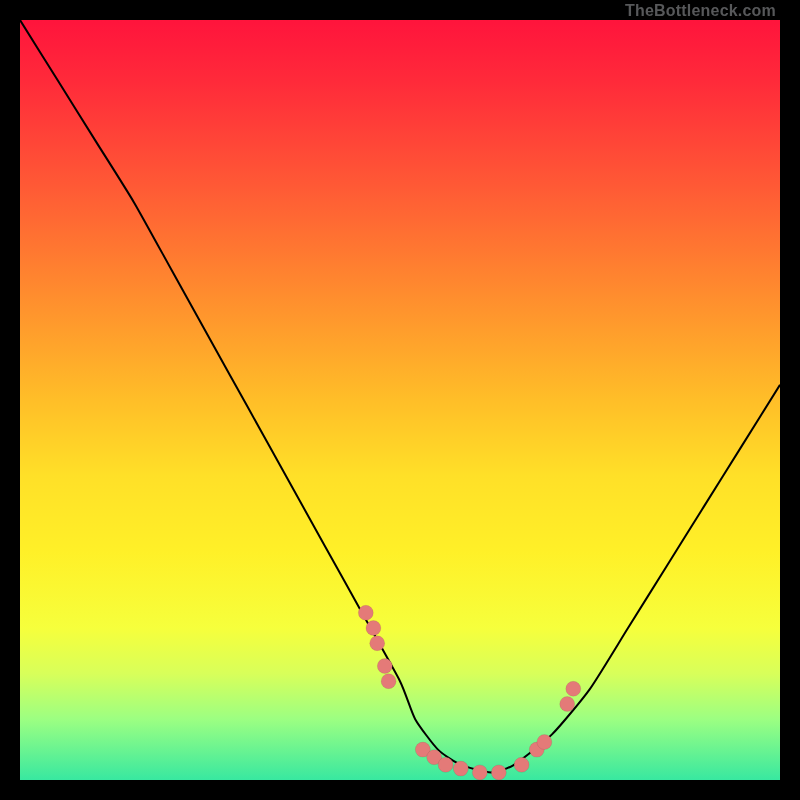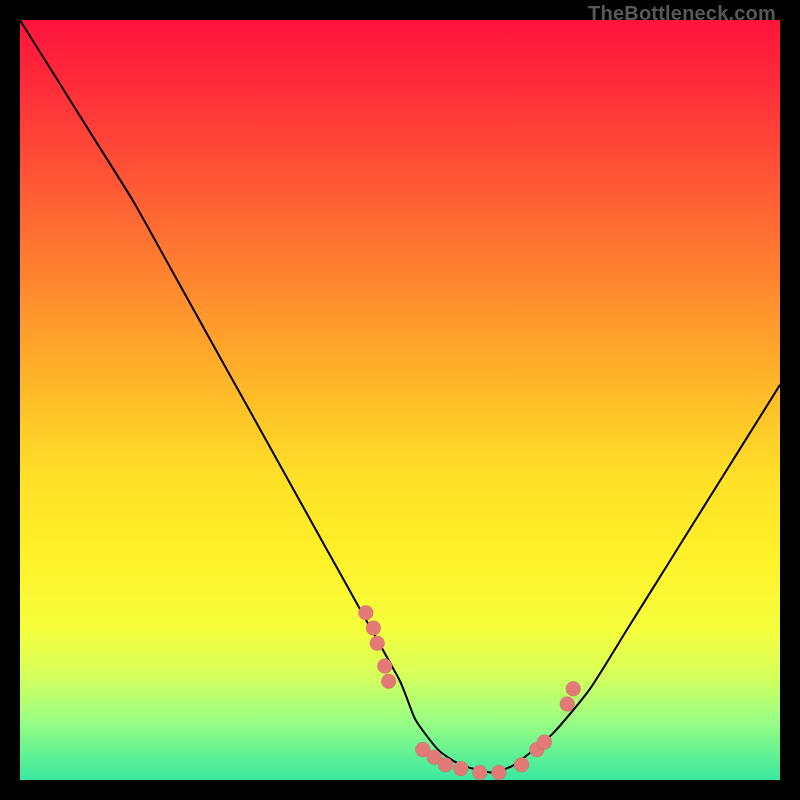--- a/index.html
+++ b/index.html
@@ -34,21 +34,21 @@
       #d8ff5a 86%,
       #9cff82 92%,
       #38e8a0 100%
     );
   }
   .watermark {
     position: absolute;
     top: 2px;
     right: 24px;
     font-family: Arial, Helvetica, sans-serif;
-    font-size: 20px;
+    font-size: 16px;
     font-weight: 600;
     color: #57585a;
     letter-spacing: 0.2px;
   }
   svg.overlay {
     position: absolute;
     inset: 0;
   }
   .curve {
     fill: none;

